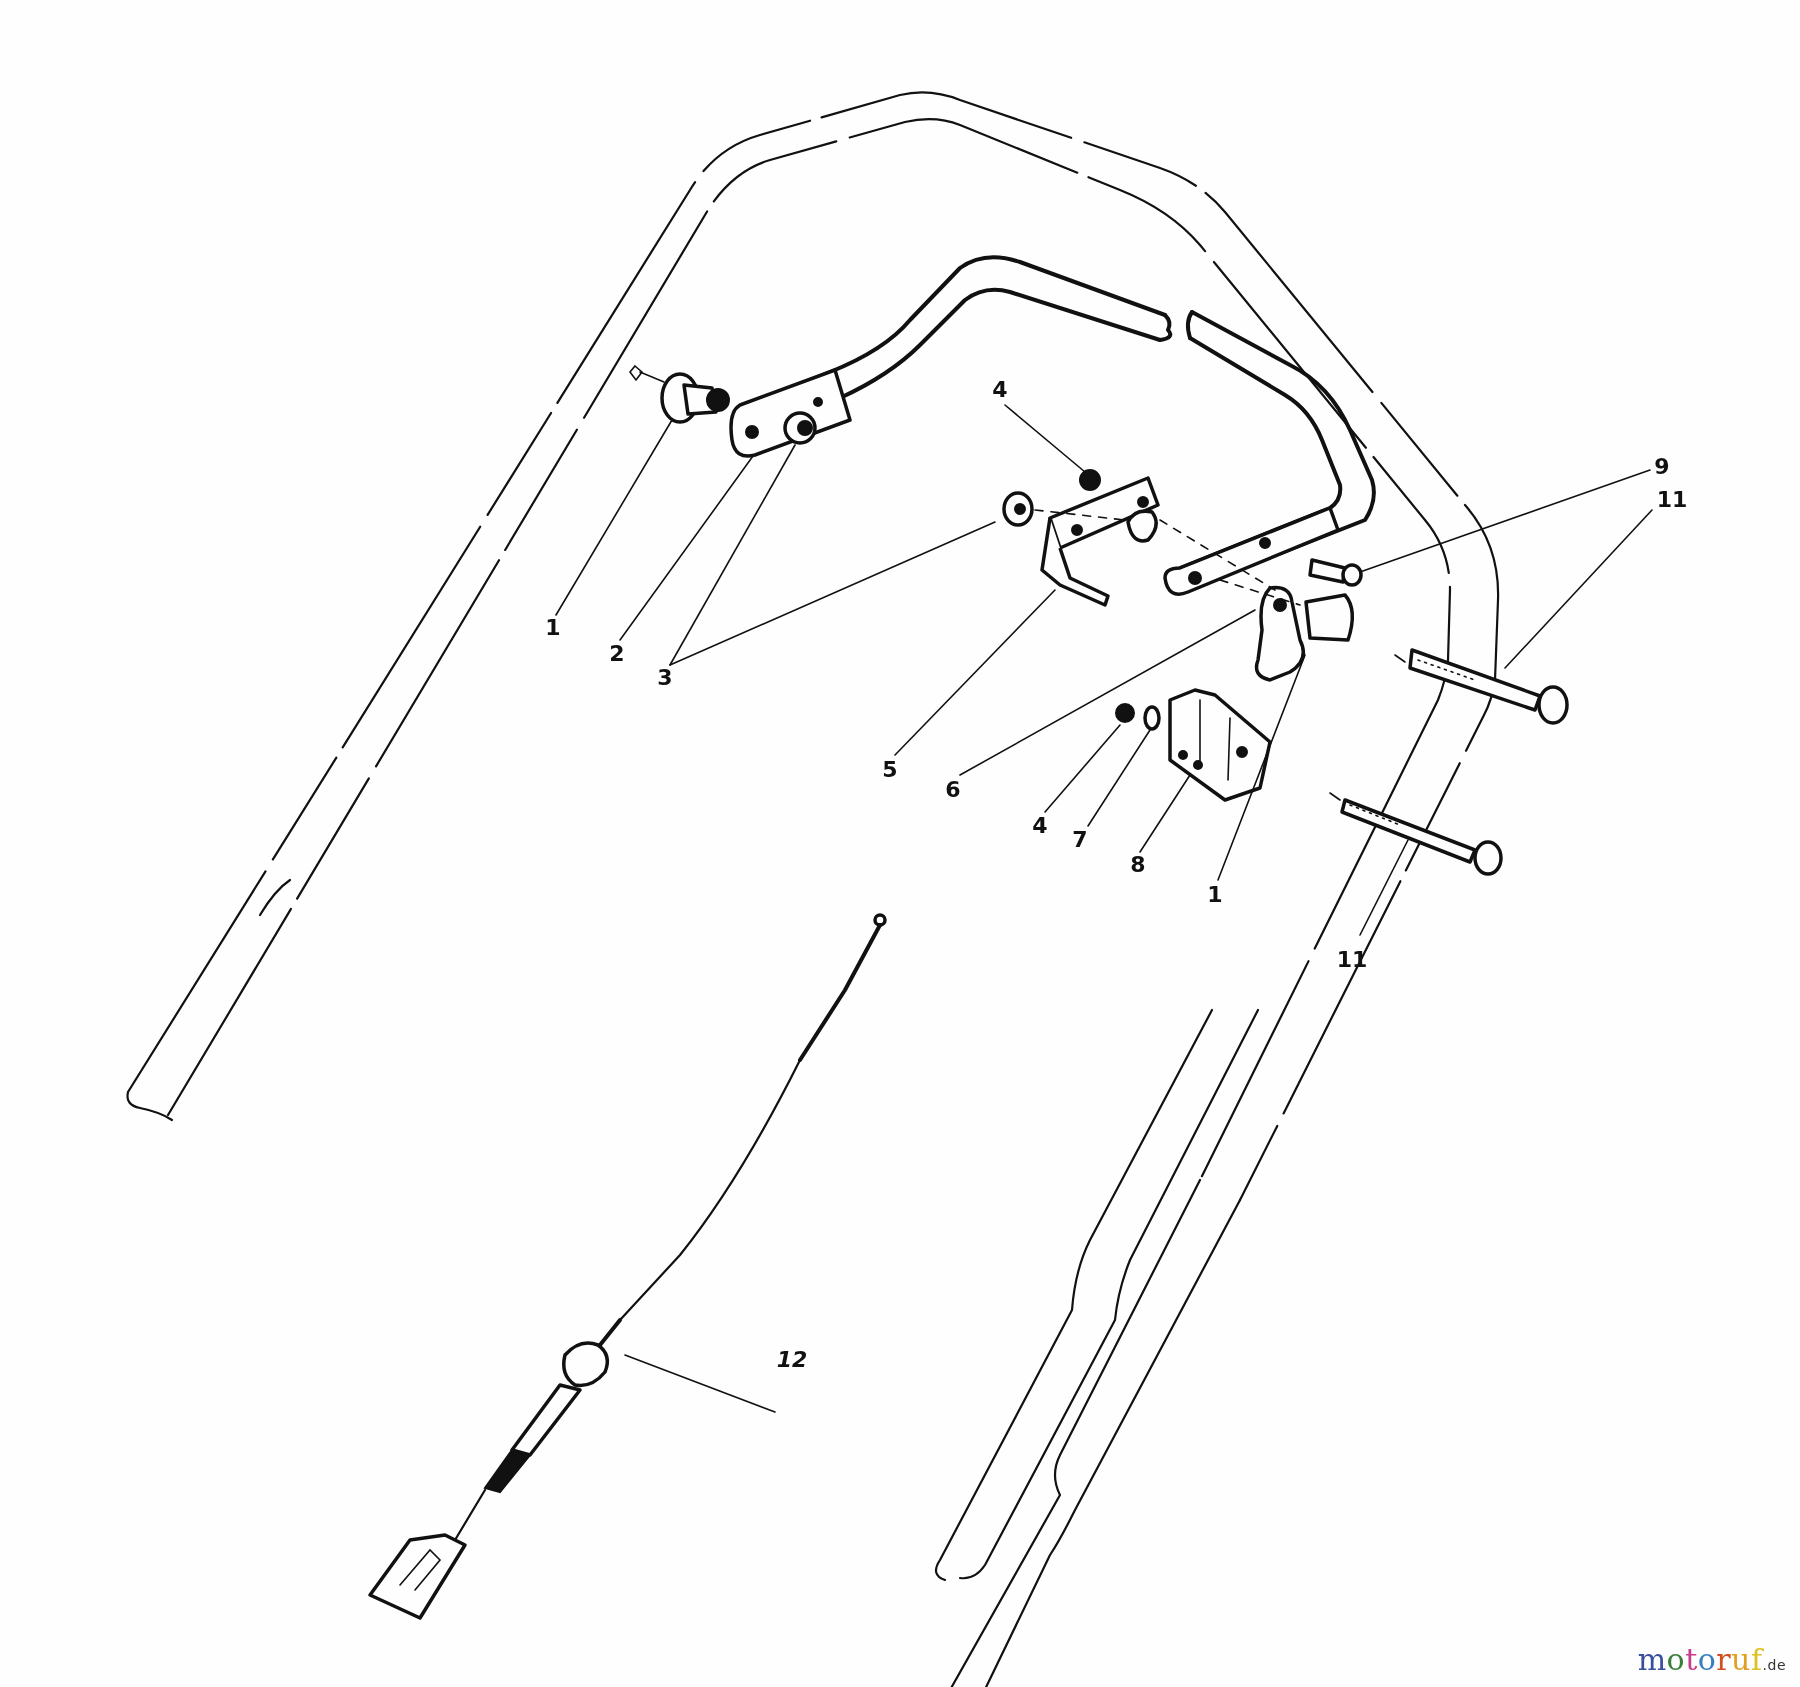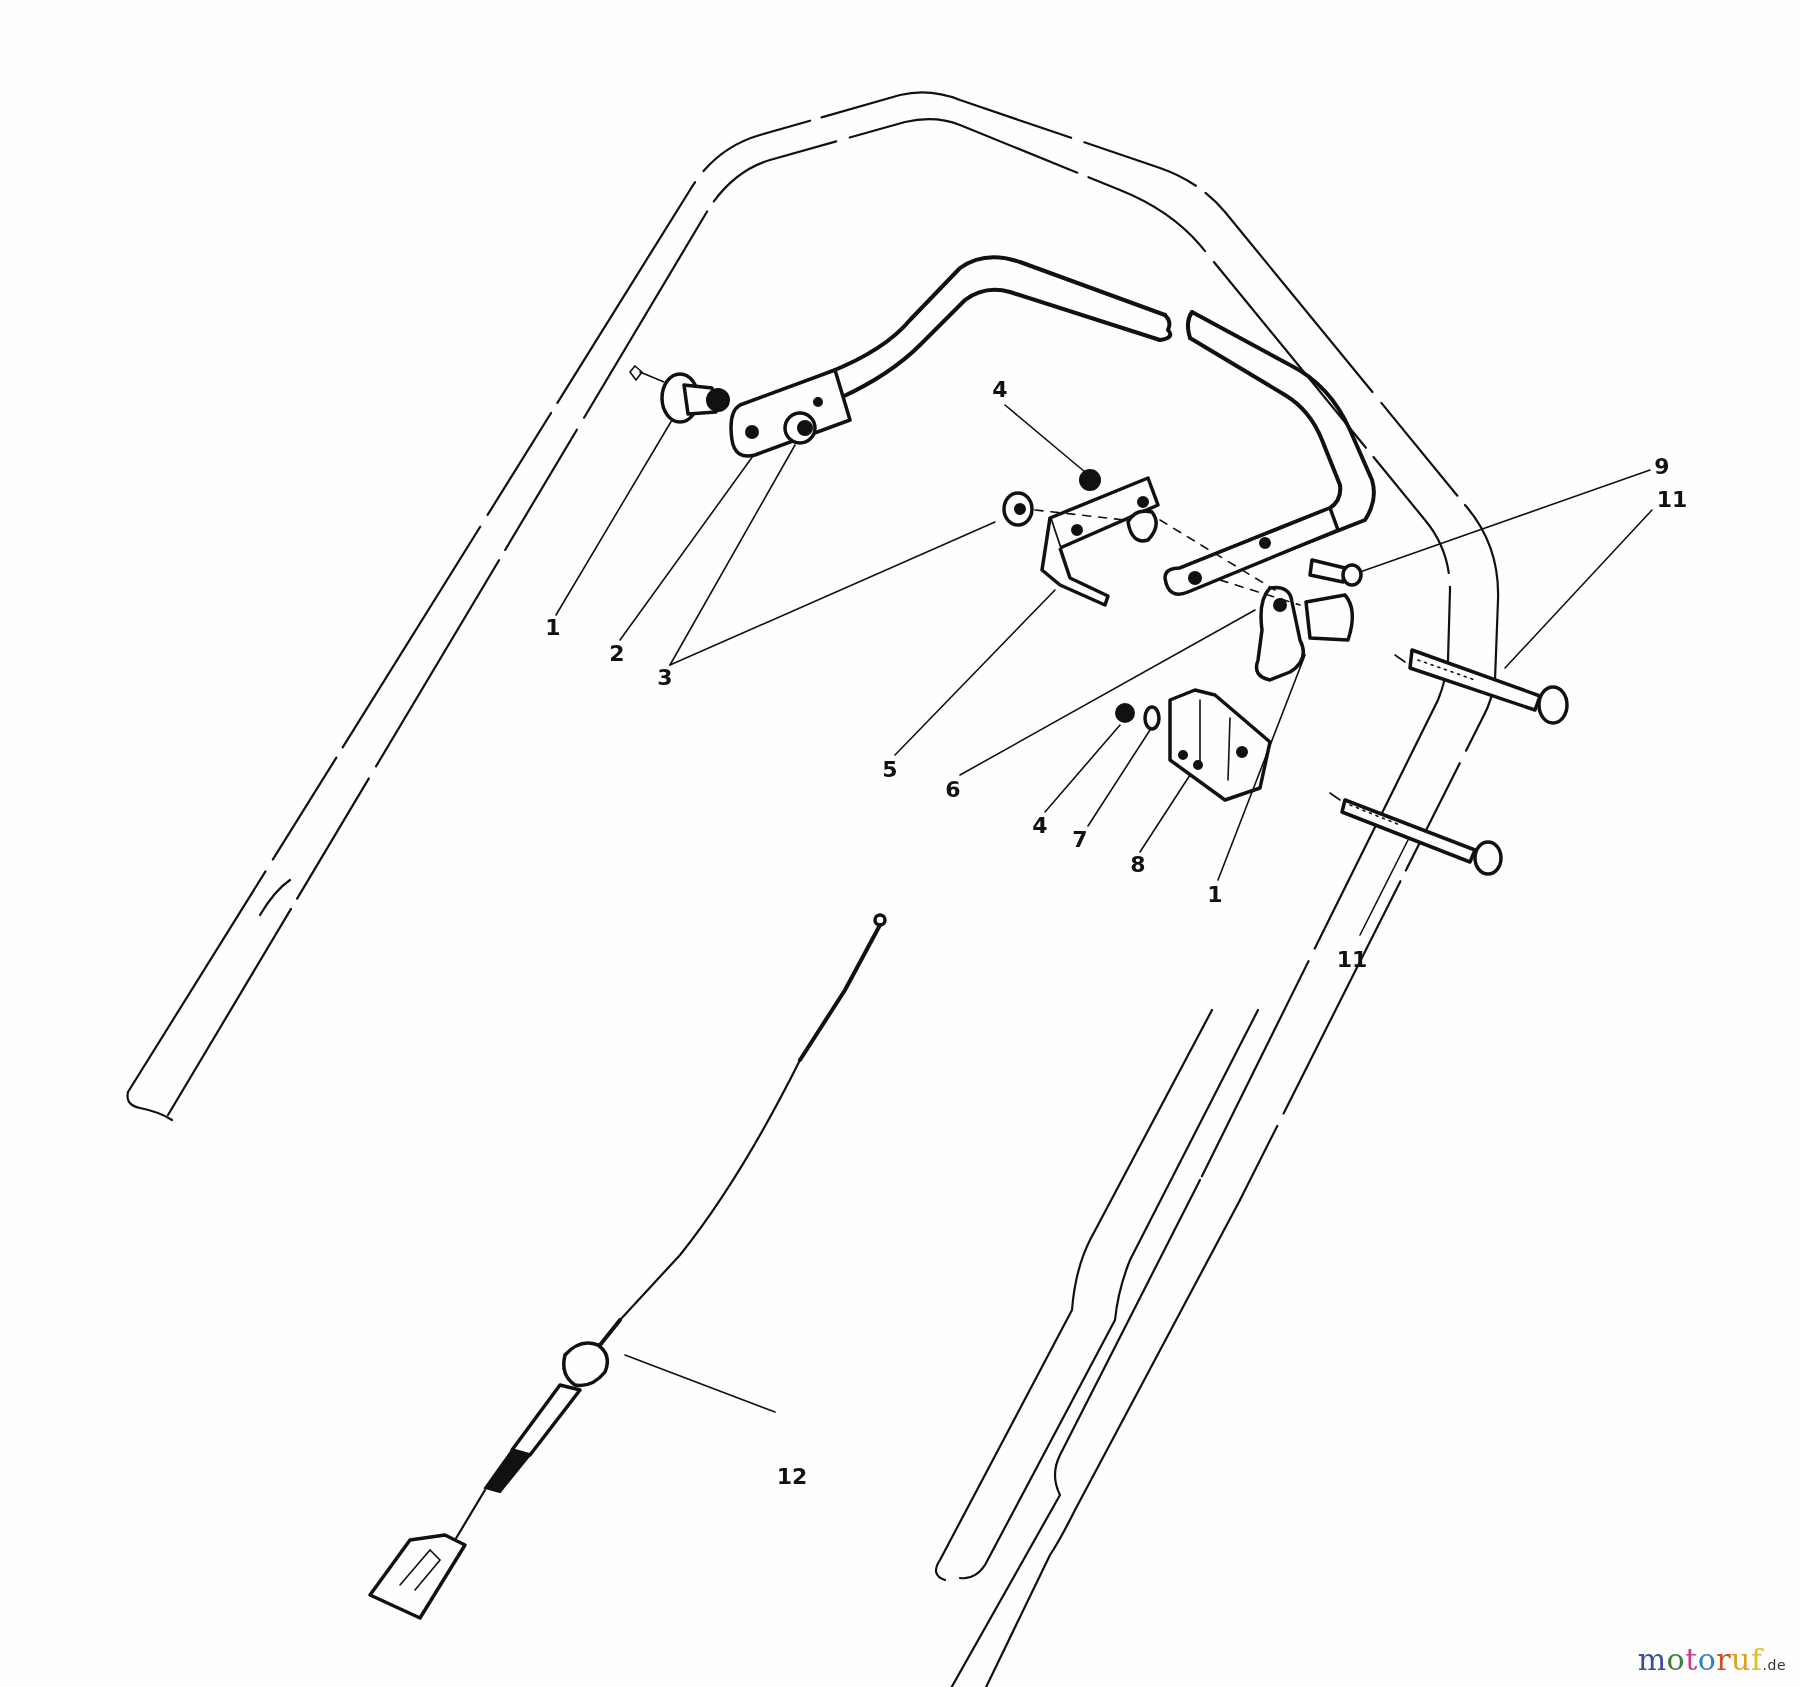--- a/index.html
+++ b/index.html
@@ -157,18 +157,18 @@
   <div class="callout" style="left:1000px;top:390px;">4</div>
   <div class="callout" style="left:890px;top:770px;">5</div>
   <div class="callout" style="left:953px;top:790px;">6</div>
   <div class="callout" style="left:1040px;top:826px;">4</div>
   <div class="callout" style="left:1080px;top:840px;">7</div>
   <div class="callout" style="left:1138px;top:865px;">8</div>
   <div class="callout" style="left:1215px;top:895px;">1</div>
   <div class="callout" style="left:1662px;top:467px;">9</div>
   <div class="callout" style="left:1672px;top:500px;">11</div>
   <div class="callout" style="left:1352px;top:948px;margin-top:12px;">11</div>
-  <div class="callout" style="left:792px;top:1477px;">12</div>
+  <div class="callout" style="left:792px;top:1360px;font-style:italic;">12</div>
 
   <div class="watermark">
     <span style="color:#3a4f9c">m</span><span style="color:#3a7f3a">o</span><span style="color:#c83c8c">t</span><span style="color:#3a7fc0">o</span><span style="color:#d05020">r</span><span style="color:#e0a020">u</span><span style="color:#e0c020">f</span><span class="suffix">.de</span>
   </div>
 </div>
 
 </body></html>

